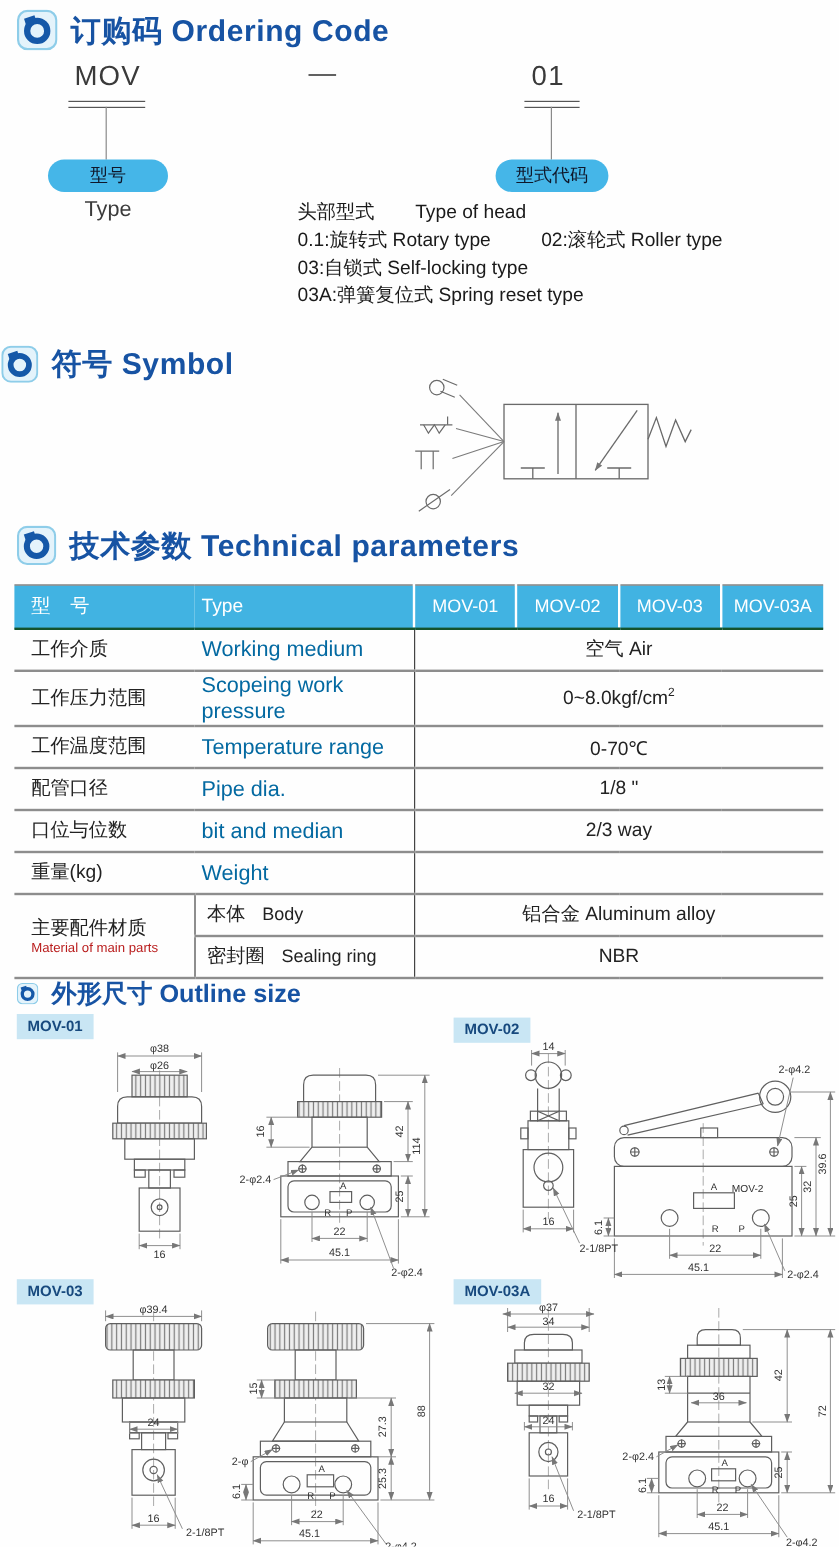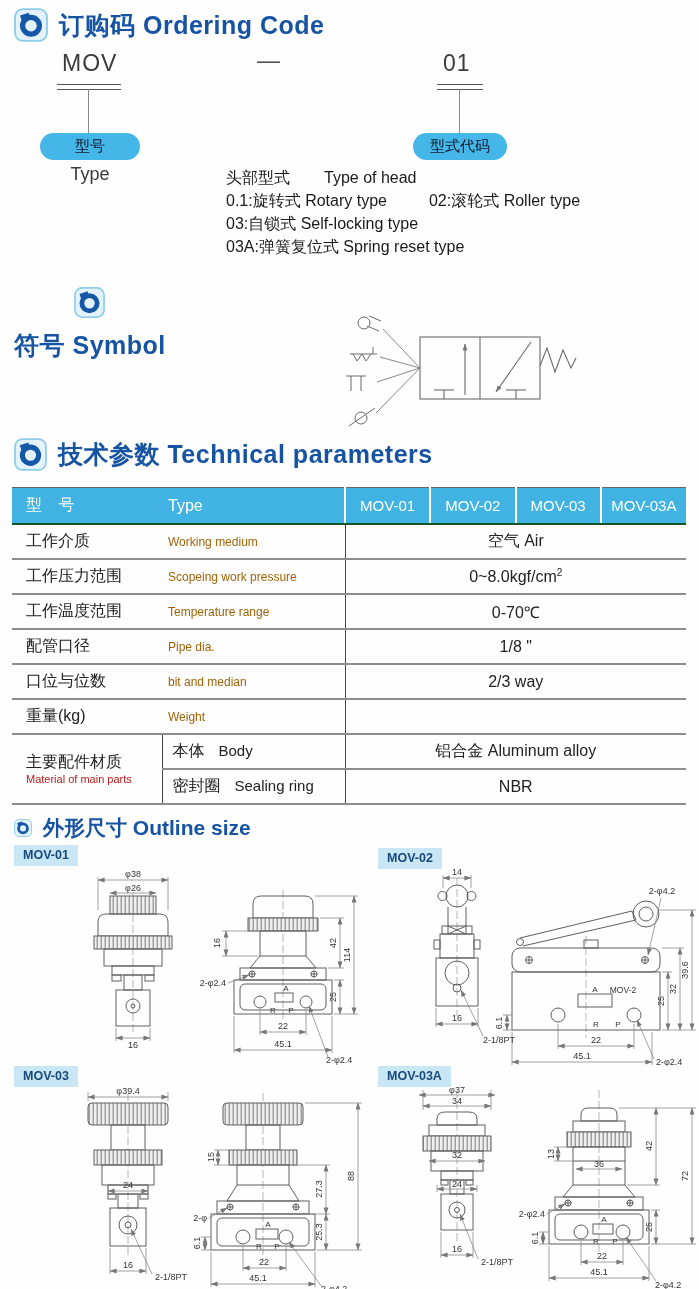--- a/index.html
+++ b/index.html
@@ -30,21 +30,21 @@
   
   table.params { position:absolute; left:12px; top:487px; width:674px; border-collapse:collapse; table-layout:fixed; border-top:1.5px solid #666; }
   .params col.c1 { width:150px; } .params col.c2 { width:183px; }
   .params col.cm { width:85.25px; }
   .params th { background:#41b3e2; color:#fff; font-weight:normal; font-size:16px; height:33px; border-bottom:2px solid #14532d; }
   .params th.mcol { border-left:2px solid #fff; font-size:15px; }
   .params th.zh { text-align:left; padding-left:14px; letter-spacing:6px; }
   .params th.en { text-align:left; padding-left:6px; }
   .params td { height:31px; border-bottom:2px solid #8d8d8d; font-size:15px; vertical-align:middle; }
   .params td.zh { padding-left:14px; font-size:16px; }
-  .params td.en { padding-left:6px; font-size:12px; color:#a16207; }
+  .params td.en { padding-left:6px; font-size:18px; color:#0369a1; }
   .params td.val { text-align:center; border-left:1.5px solid #444; font-size:16px; }
   .params td.sub { border-left:1.5px solid #444; padding-left:10px; font-size:15px; }
   .params td.sub .szh { font-size:16px; margin-right:14px; }
   .params td.mat { padding-left:14px; }
   .params td.mat .mzh { font-size:16px; }
   .params td.mat .men { font-size:11px; line-height:1.15; color:#b91c1c; width:120px; }
   .params sup { font-size:10px; }
 
   
   .badge { position:absolute; background:#c9e6f4; color:#17497e; font-size:12.5px; font-weight:bold;
@@ -88,28 +88,28 @@
   <div class="vline" style="left:459px; top:89px; height:44px;"></div>
 
   <div class="pill" style="left:40px; top:133px; width:100px;">
       <span>型号</span>
     </div>
   <div class="pill" style="left:413px; top:133px; width:94px;">
       <span>型式代码</span>
     </div>
   <div class="pill-sub" style="left:58px; top:164px; width:64px;">Type</div>
 
-  <div class="headtype" style="left:226px; top:166px;">
+  <div class="headtype" style="left:248px; top:166px;">
     <span class="row"><span>头部型式</span><span class="gap"></span><span>Type of head</span></span>
     <span class="row"><span>0.1:旋转式 Rotary type</span><span class="gap2"></span><span>02:滚轮式 Roller type</span></span>
     <span class="row"><span>03:自锁式  Self-locking type</span></span>
     <span class="row"><span>03A:弹簧复位式 Spring reset type</span></span>
   </div>
 
-  <div class="hdr big" style="left:14px; top:287px;flex-direction:column;">
+  <div class="hdr big" style="left:1px; top:287px;">
     <svg class="logo" width="31" height="31" viewBox="0 0 26 26">
       <rect x="0.8" y="0.8" width="24.4" height="24.4" rx="6" fill="#e4f3fb" stroke="#8ecde9" stroke-width="1.4"></rect>
       <circle cx="13" cy="13.6" r="6.4" fill="none" stroke="#1558a8" stroke-width="4"></circle>
       <rect x="5.2" y="4.6" width="7" height="5" fill="#1558a8" transform="rotate(-18 8.7 7.1)"></rect>
     </svg>
     <div class="ttl"><span>符号</span> <span>Symbol</span></div>
   </div>
 
   <svg class="drawing" style="left:335px; top:302px;" width="300" height="140" viewBox="0 0 300 140">
     <g stroke="#6a6a6a" stroke-width="1.1" fill="none">

